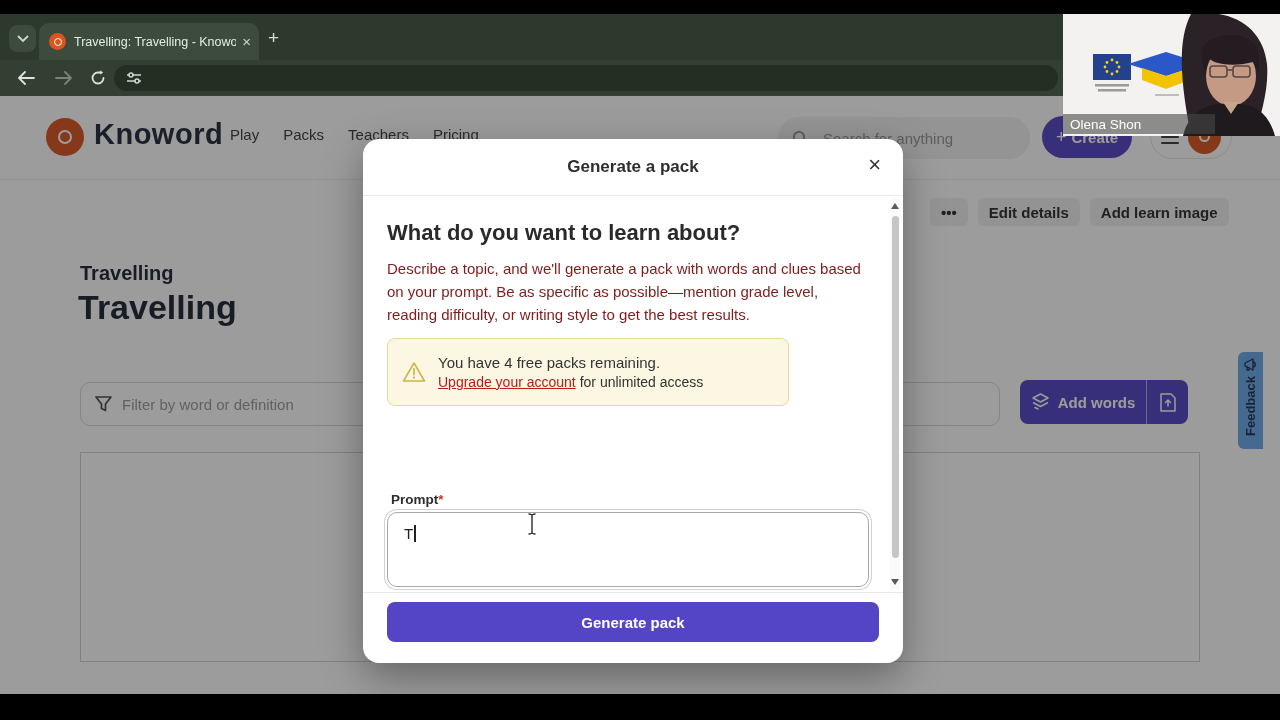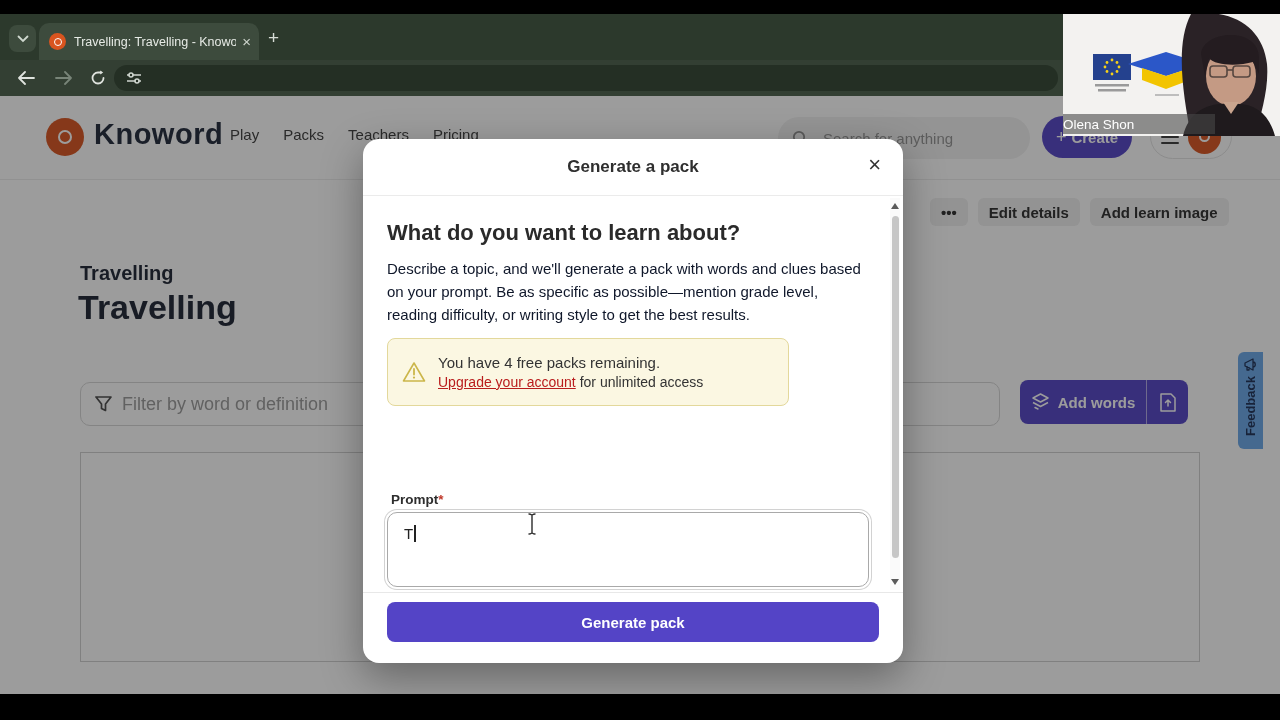--- a/index.html
+++ b/index.html
@@ -53,21 +53,21 @@
 
   .collection-label { position:absolute; left:80px; top:166px; font-size:20px; font-weight:700; color:#1d2433; }
   .pack-title { position:absolute; left:78px; top:192px; font-size:34px; font-weight:700; color:#1d2433; }
 
   .actions-row { position:absolute; left:930px; top:102px; display:flex; gap:10px; }
   .actions-row .act { height:28px; border-radius:6px; background:#efefef; color:#2b2b2b;
     font-size:15px; font-weight:700; display:flex; align-items:center; padding:0 11px; }
 
   .filter-box { position:absolute; left:80px; top:286px; width:920px; height:44px; border:1px solid #d6d6d6;
     border-radius:10px; background:#fff; display:flex; align-items:center; padding:0 14px; }
-  .filter-box input { border:0; outline:0; background:transparent; font-size:18px; color:#6e6e6e;
+  .filter-box input { border:0; outline:0; background:transparent; font-size:15px; color:#6e6e6e;
     margin-left:10px; width:400px; font-family:inherit; }
   .filter-box input::placeholder { color:#9a9a9a; }
 
   .addwords-btn { position:absolute; left:1020px; top:284px; width:168px; height:44px; border-radius:8px;
     background:var(--purple); display:flex; align-items:center; }
   .addwords-main { flex:1; display:flex; align-items:center; justify-content:center; gap:8px;
     color:#fff; font-size:15px; font-weight:700; }
   .addwords-sep { width:1px; height:44px; background:rgba(255,255,255,.55); }
   .addwords-import { width:41px; display:flex; align-items:center; justify-content:center; }
 
@@ -82,21 +82,21 @@
 
   
   .modal { position:absolute; left:363px; top:139px; width:540px; height:524px; background:#fff;
     border-radius:16px; box-shadow:0 14px 40px rgba(0,0,0,.35); }
   .modal-head { position:relative; height:57px; border-bottom:1px solid #ebebeb;
     display:flex; align-items:center; justify-content:center; }
   .modal-title { font-size:17px; font-weight:700; color:#2f2f2f; }
   .modal-close { position:absolute; right:22px; top:15px; font-size:22px; color:#333; line-height:1; }
   .modal-content { position:relative; height:396px; overflow:hidden; }
   .m-heading { position:absolute; left:24px; top:24px; font-size:22px; font-weight:700; color:#2a2a2a; }
-  .m-desc { position:absolute; left:24px; top:61px; width:482px; font-size:15px; line-height:23px; color:#0f172a; }
+  .m-desc { position:absolute; left:24px; top:61px; width:482px; font-size:15px; line-height:23px; color:#7f1d1d; }
   .warn-box { position:absolute; left:24px; top:142px; width:402px; height:68px; background:var(--warnbg);
     border:1px solid #e3d89b; border-radius:8px; display:flex; align-items:center; padding:0 14px; gap:12px; }
   .warn-text .l1 { font-size:15px; color:#333; }
   .warn-text .l2 { font-size:14px; color:#333; margin-top:3px; }
   .warn-text .l2 a { color:#b91c1c; text-decoration:underline; }
   .prompt-label { position:absolute; left:28px; top:296px; font-size:13.5px; font-weight:700; color:#2e2e2e; }
   .prompt-label .req { color:#c0392b; }
   .textarea-box { position:absolute; left:24px; top:316px; width:482px; height:75px; border:1px solid #a9a9a9;
     border-radius:10px; background:#fff; box-shadow:0 0 0 2px #fff, 0 0 0 3px #d2d2d2;
     padding:12px 16px; font-size:15px; color:#222; }
@@ -110,21 +110,21 @@
   .tri-down { position:absolute; left:1px; bottom:5px; width:0; height:0;
     border-left:4px solid transparent; border-right:4px solid transparent; border-top:6px solid #5a5a5a; }
   .modal-foot { position:relative; height:71px; }
   .generate-btn { position:absolute; left:24px; top:9px; width:492px; height:40px; border-radius:8px;
     background:var(--purple); color:#fff; font-size:15px; font-weight:700;
     display:flex; align-items:center; justify-content:center; }
 
   
   .webcam { position:absolute; left:1063px; top:14px; width:217px; height:122px; background:#f2f1ef; overflow:hidden; }
   .cam-name { position:absolute; left:0; bottom:2px; height:20px; width:152px;
-    background:rgba(72,72,72,.6); color:#fff; font-size:13.5px; display:flex; align-items:center; padding-left:0; }
+    background:rgba(72,72,72,.6); color:#fff; font-size:13.5px; display:flex; align-items:center; padding-left:7px; }
 
   .bottombar { position:absolute; left:0; top:694px; width:1280px; height:26px; background:#000; }
 
   svg { display:block; }
 </style>
 </head>
 <body>
 
 <div id="screen">
 

